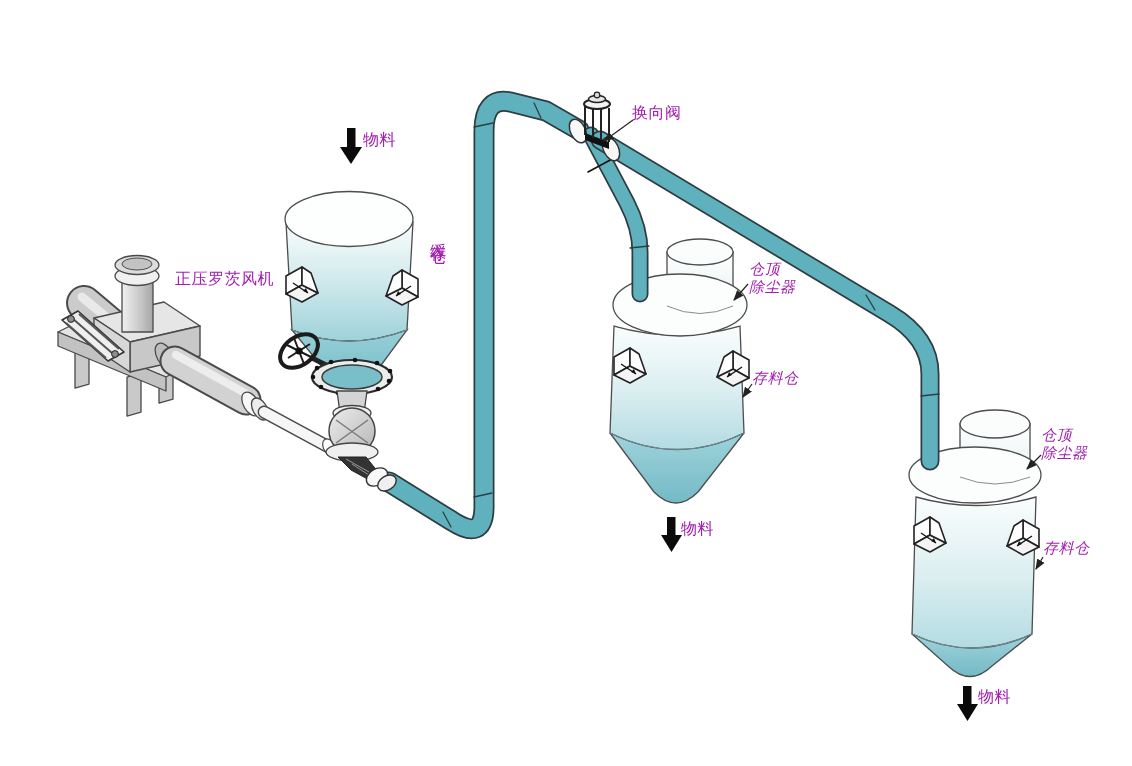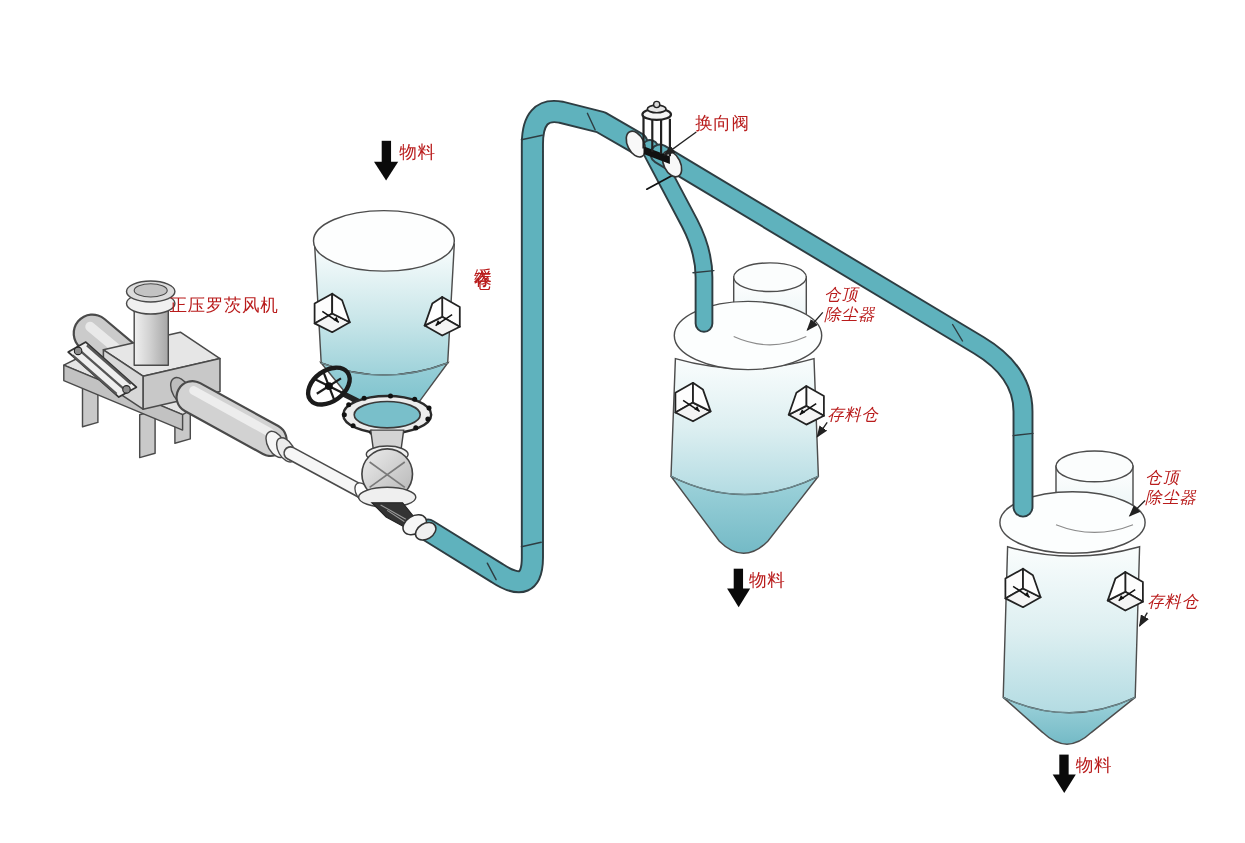--- a/index.html
+++ b/index.html
@@ -2,21 +2,21 @@
 <html><head>
 <meta charset="utf-8">
 <style>
   html,body{margin:0;padding:0;background:#fff;}
   .stage{
     position:relative;width:1132px;height:766px;background:#fff;overflow:hidden;
     font-family:"Liberation Serif","DejaVu Serif",serif;
   }
   .stage svg{position:absolute;left:0;top:0;}
   .lbl{
-    position:absolute;color:#b91c1c;font-size:16px;line-height:1.18;
+    position:absolute;color:#a21caf;font-size:16px;line-height:1.18;
     white-space:pre-line;letter-spacing:0.5px;
   }
   .lbl.small{font-size:15px;font-style:italic;}
   .lbl.vertical{
     writing-mode:vertical-rl;text-orientation:upright;letter-spacing:3px;
   }
 </style>
 </head>
 <body>
 
@@ -236,21 +236,21 @@
   <g stroke="#222" stroke-width="1.2" fill="none">
     <line x1="633" y1="120" x2="604" y2="141" marker-end="url(#arr)"></line>
     <line x1="748" y1="284" x2="734" y2="300" marker-end="url(#arr)"></line>
     <line x1="752" y1="384" x2="743" y2="397" marker-end="url(#arr)"></line>
     <line x1="1041" y1="455" x2="1027" y2="469" marker-end="url(#arr)"></line>
     <line x1="1043" y1="557" x2="1036" y2="569" marker-end="url(#arr)"></line>
   </g>
 </svg>
 
 <div class="lbl" style="left:363px;top:131px;">物料</div>
-<div class="lbl" style="left:154px;top:270px;">正压罗茨风机</div>
+<div class="lbl" style="left:175px;top:270px;">正压罗茨风机</div>
 <div class="lbl vertical" style="left:428px;top:230px;">缓存仓</div>
 <div class="lbl" style="left:632px;top:104px;">换向阀</div>
 <div class="lbl small" style="left:749px;top:261px;">仓顶
 除尘器</div>
 <div class="lbl small" style="left:752px;top:370px;">存料仓</div>
 <div class="lbl" style="left:681px;top:520px;">物料</div>
 <div class="lbl small" style="left:1041px;top:427px;">仓顶
 除尘器</div>
 <div class="lbl small" style="left:1043px;top:540px;">存料仓</div>
 <div class="lbl" style="left:978px;top:688px;">物料</div>

